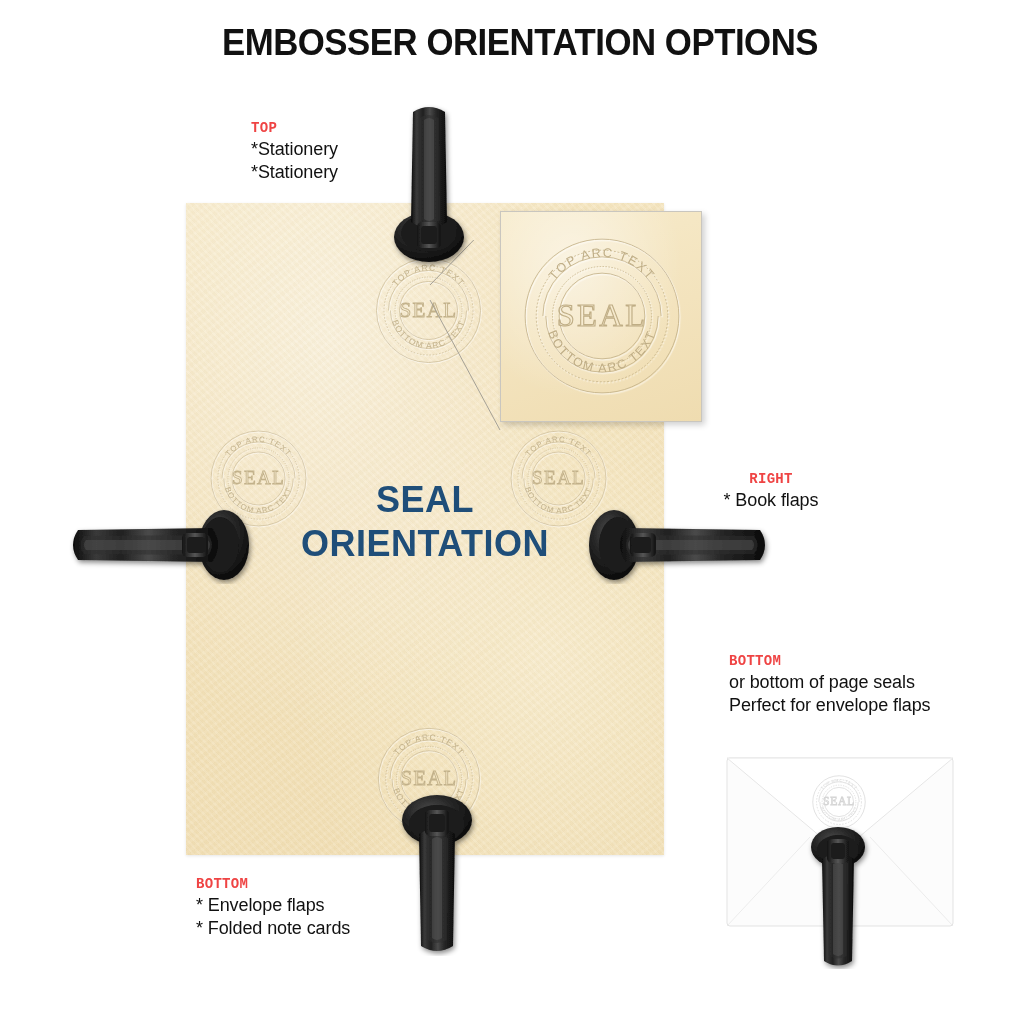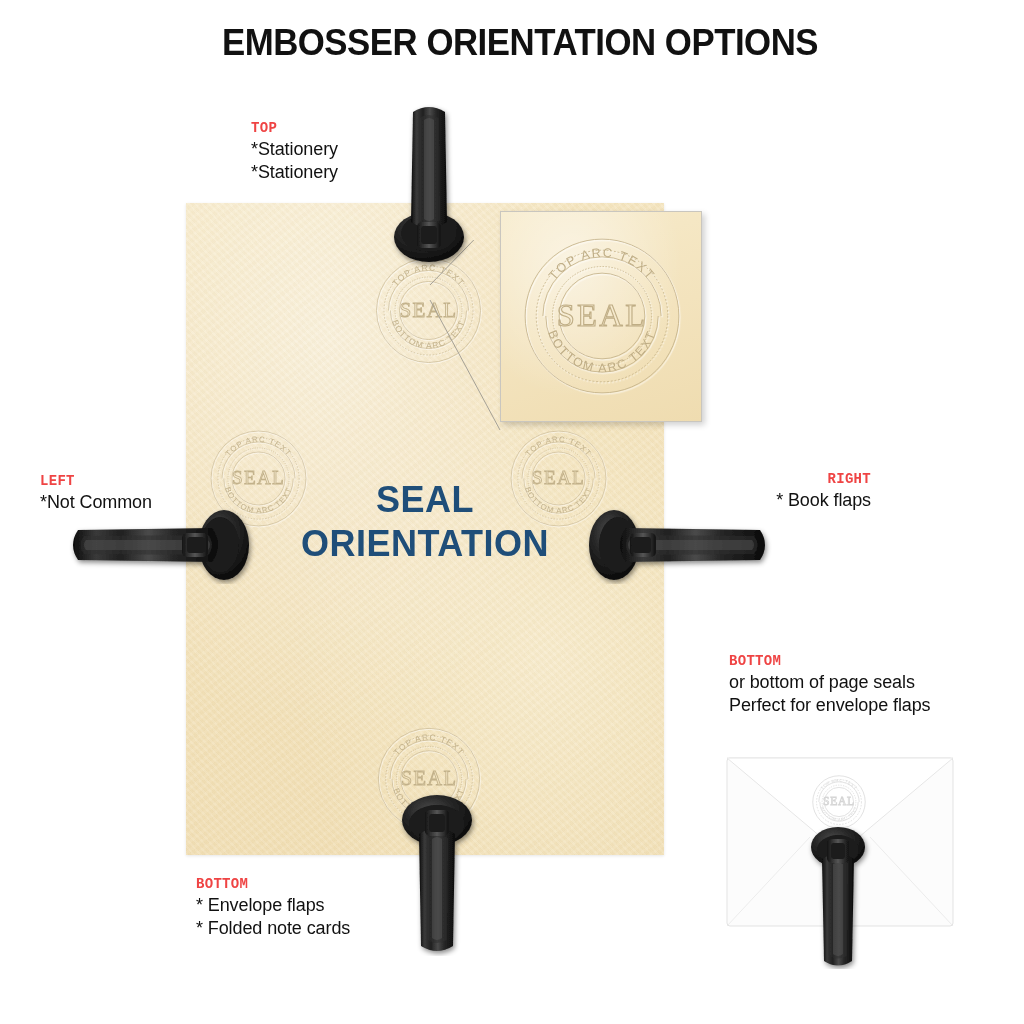--- a/index.html
+++ b/index.html
@@ -72,21 +72,21 @@
   }
   .cap .head{
     color:#ef4444;font-weight:bold;font-size:14px;letter-spacing:0.3px;
     line-height:1.25;
     font-family:Liberation Mono, monospace;
   }
   .cap .line{
     color:#111111;font-weight:normal;font-size:18px;line-height:1.3;
     letter-spacing:-0.1px;
   }
-  .cap.rt{text-align:right;}
+  .cap.rt{text-align:center;}
 
   
   .envelope{position:absolute;}
 </style>
 </head>
 <body>
 
 <div id="stage">
 
   <div class="title">EMBOSSER ORIENTATION OPTIONS</div>
@@ -299,24 +299,20 @@
       </g>
     </svg>
   </div>
 
   <div class="cap" style="left:243px;top:120px;width:180px">
     <div class="head">TOP</div>
     <div class="line">*Stationery</div>
     <div class="line">*Stationery</div>
   </div>
 
-  <div class="cap" style="left:32px;top:473px;width:190px">
-    <div class="head">LEFT</div>
-    <div class="line">*Not Common</div>
-  </div>
 
   <div class="cap rt" style="left:663px;top:471px;width:200px">
     <div class="head">RIGHT</div>
     <div class="line">* Book flaps</div>
   </div>
 
   <div class="cap" style="left:188px;top:876px;width:240px">
     <div class="head">BOTTOM</div>
     <div class="line">* Envelope flaps</div>
     <div class="line">* Folded note cards</div>

